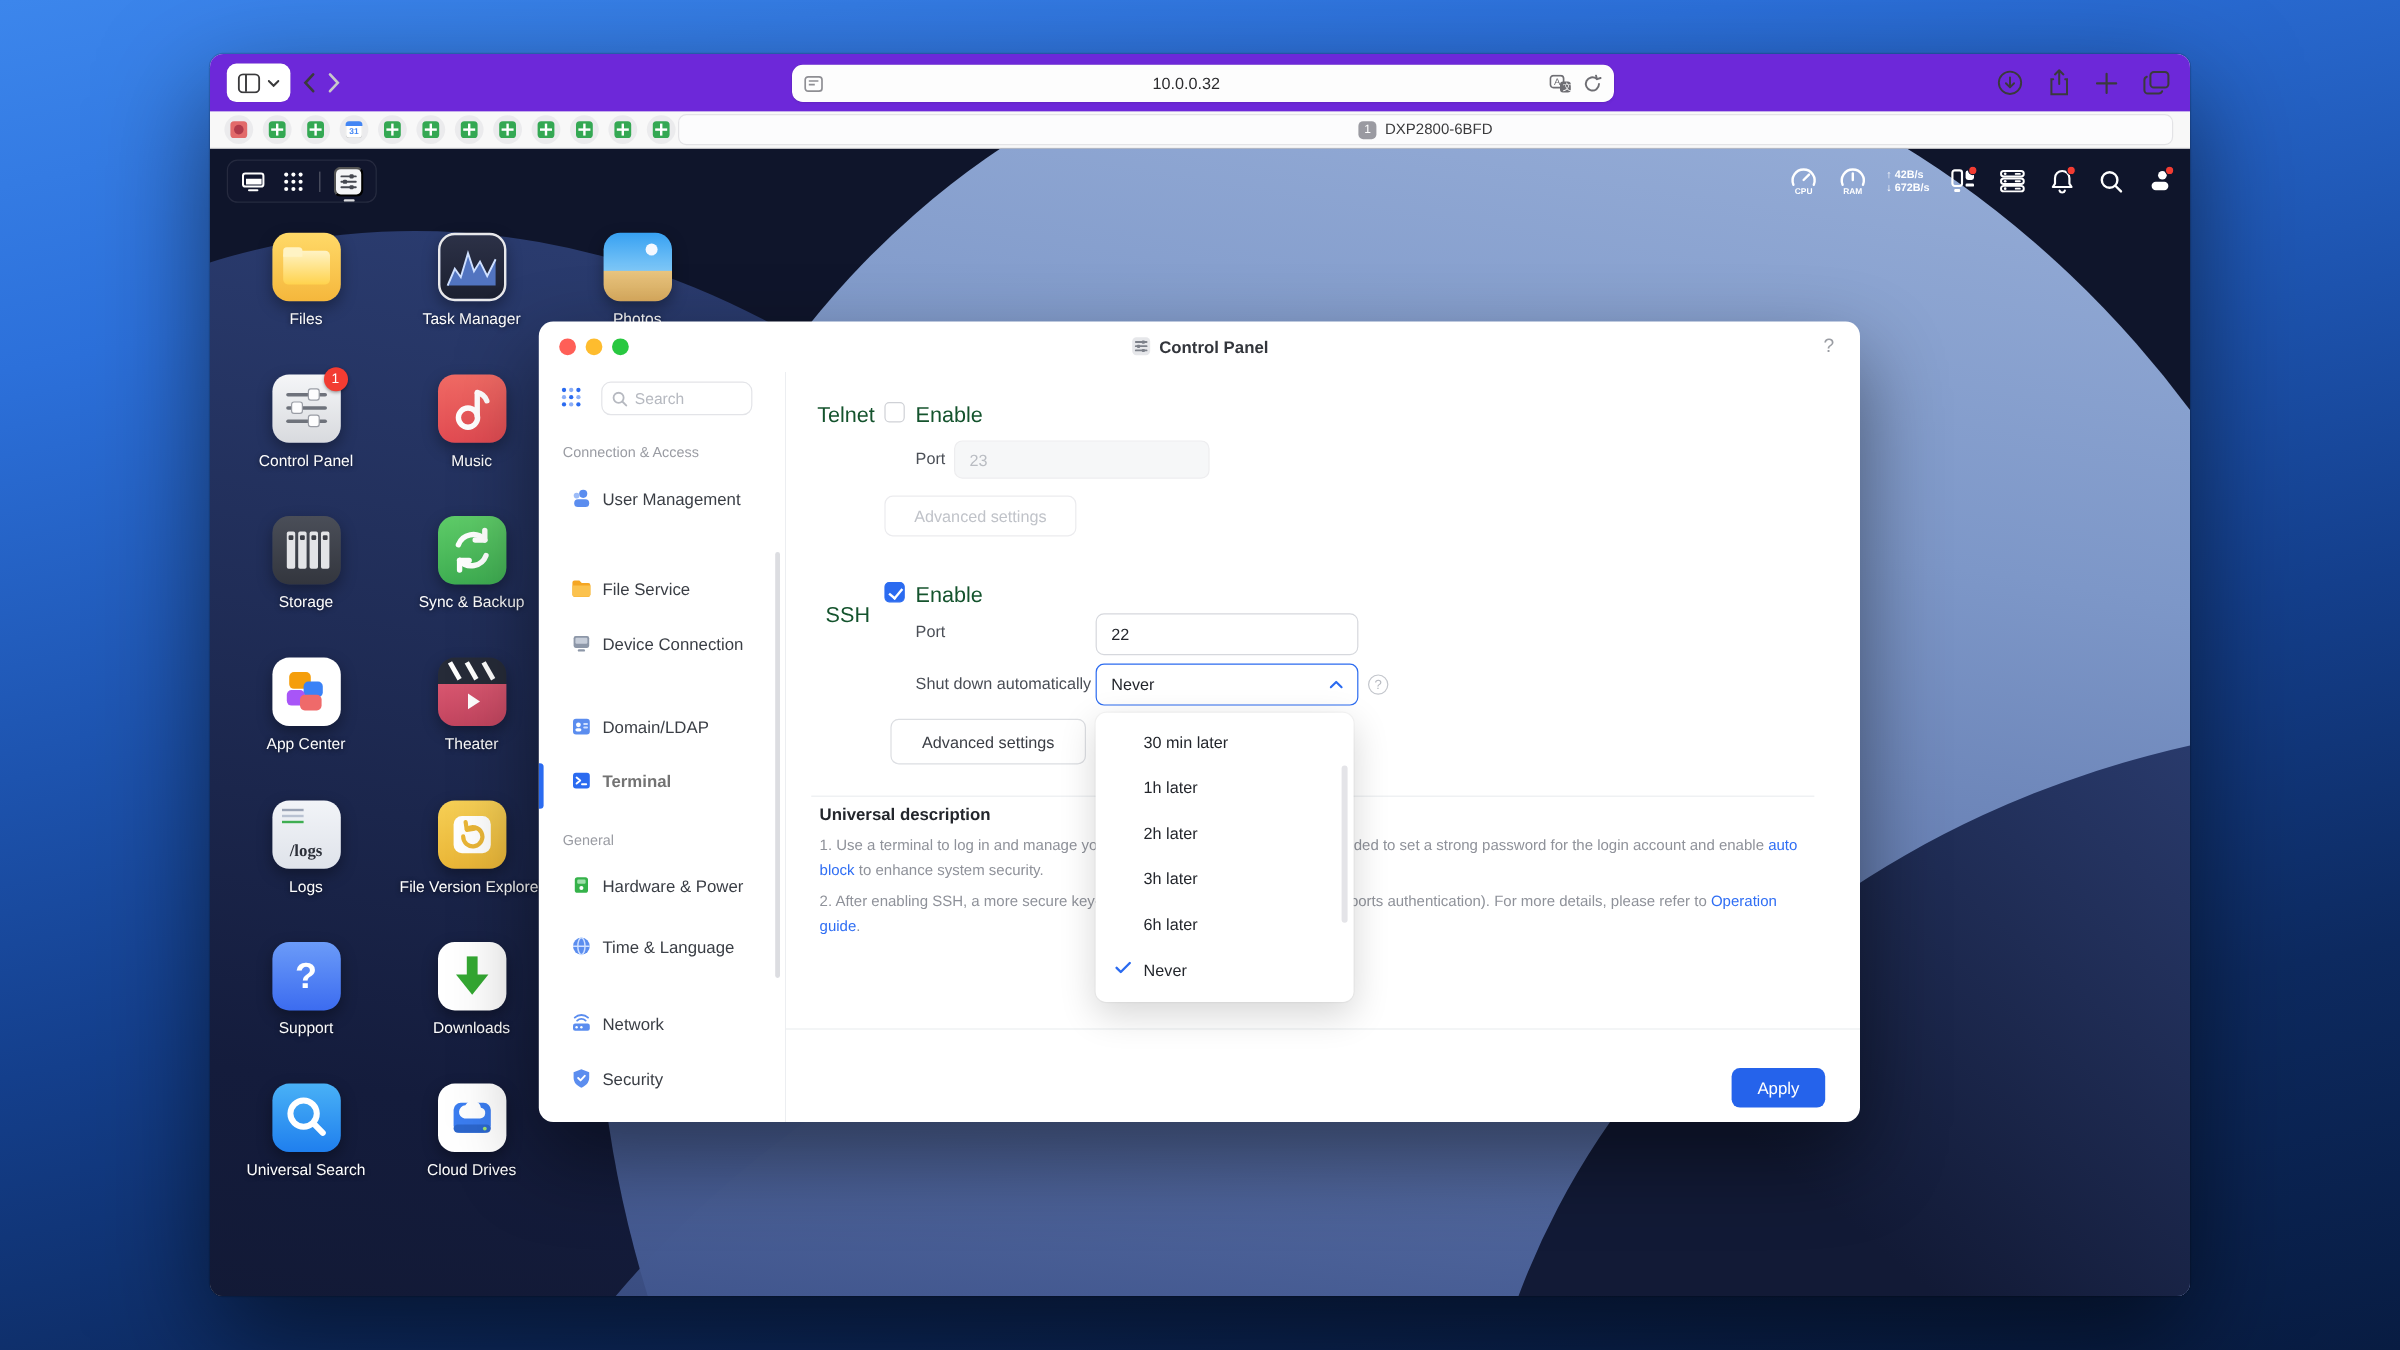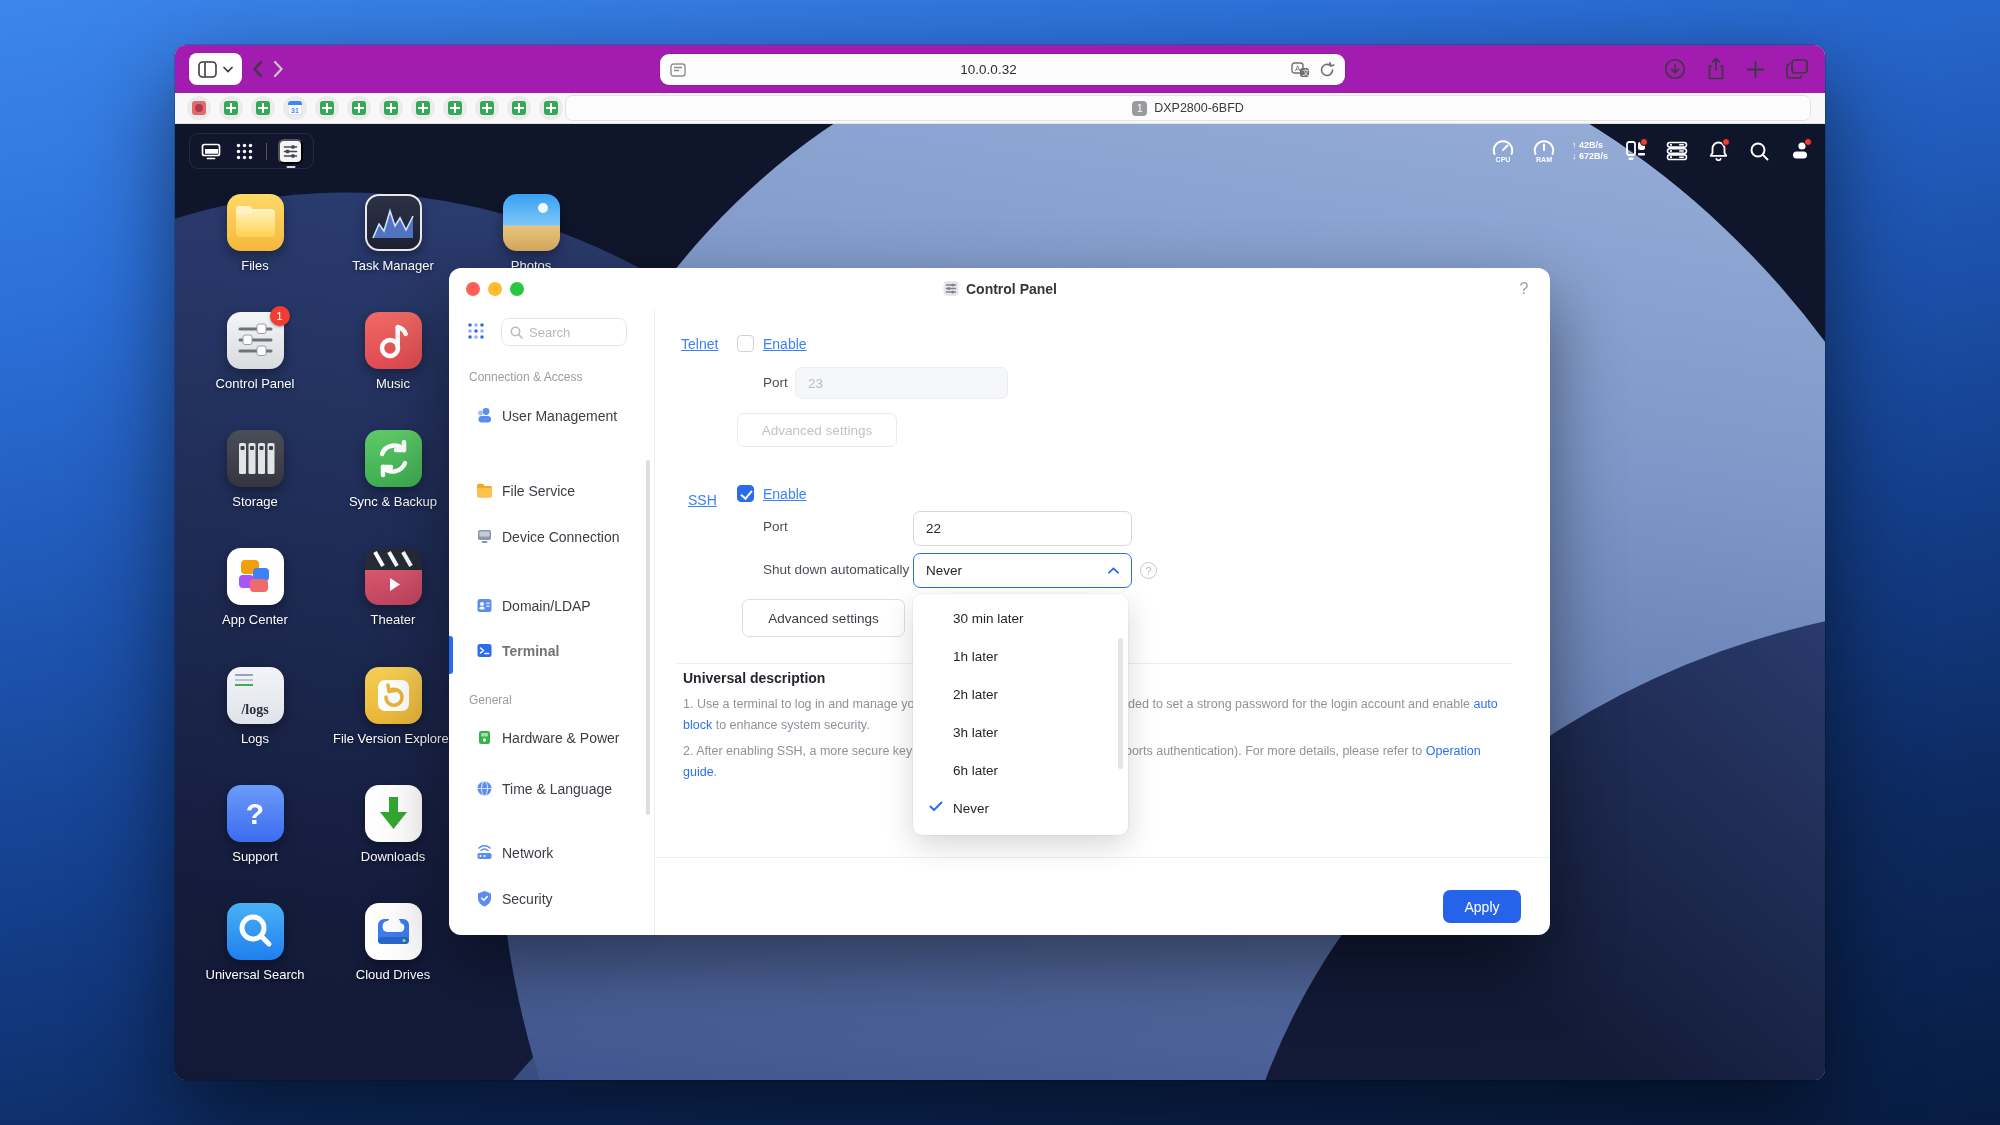--- a/index.html
+++ b/index.html
@@ -6,21 +6,21 @@
   html,body{width:2000px;height:1125px;overflow:hidden;}
   body{
     font-family:"Liberation Sans","DejaVu Sans",sans-serif;
     background:linear-gradient(168deg,#3c86ec 0%,#2c70da 20%,#1d53ae 42%,#143f8c 58%,#0d2a60 78%,#081c42 100%);
     position:relative;
   }
 
   
   .browser{position:absolute;left:175px;top:45px;width:1650px;height:1035px;border-radius:11px;
     overflow:hidden;background:#f7f7f8;box-shadow:0 35px 90px rgba(0,0,0,.55),0 0 0 1px rgba(0,0,0,.15);}
-  .chrome-top{position:relative;height:48px;background:#a21caf;}
+  .chrome-top{position:relative;height:48px;background:#6d28d9;}
   .tbtn{display:flex;align-items:center;justify-content:center;border:none;background:transparent;cursor:pointer;}
   .chrome-left{position:absolute;left:14px;top:8px;display:flex;align-items:center;gap:10px;}
   .pillbtn{background:#ffffff;border-radius:8px;height:32px;padding:0 9px;display:flex;align-items:center;gap:6px;box-shadow:0 0 0 .5px rgba(0,0,0,.06);}
   .urlfield{position:absolute;left:485px;top:9px;width:685px;height:31px;background:#fdfdfd;border-radius:9px;
     box-shadow:0 0 0 .5px rgba(0,0,0,.08),0 1px 2px rgba(0,0,0,.04);display:flex;align-items:center;}
   .urltext{flex:1;text-align:center;font-size:13.5px;color:#2c2c2e;}
   .chrome-right{position:absolute;right:16px;top:8px;display:flex;align-items:center;gap:20px;height:32px;}
   .chrome-bookmarks{position:relative;height:31px;background:#f8f8f8;border-bottom:1px solid #e2e2e4;}
   .fav-row{position:absolute;left:12px;top:3px;display:flex;gap:8px;}
   .fav{width:24px;height:24px;border-radius:50%;background:#ebebed;display:flex;align-items:center;justify-content:center;border:none;cursor:pointer;}
@@ -106,21 +106,21 @@
   .cp-search input::placeholder{color:#b6b9c0;}
   .sec-label{position:absolute;left:20px;font-size:12px;color:#9a9ca3;}
   .side-item{position:absolute;left:0;width:100%;display:flex;align-items:flex-start;cursor:pointer;background:transparent;border:none;text-align:left;}
   .side-item .sicon{position:absolute;left:26px;top:1px;width:19px;height:19px;}
   .side-item .stext{position:absolute;left:53px;top:0;width:126px;font-size:14px;line-height:23px;color:#3a3e45;}
   .side-item.active .stext{color:#737373;font-weight:bold;}
   .active-bar{position:absolute;left:0;top:326px;width:4px;height:38px;background:#2b6bf0;border-radius:0 3px 3px 0;}
   .side-scroll{position:absolute;left:197px;top:150px;width:4px;height:355px;border-radius:2px;background:#dcdde1;}
 
   .cp-content{position:absolute;left:206px;top:42px;width:895px;height:625px;}
-  .flabel{position:absolute;font-size:14px;color:#3b82f6;text-decoration:underline;}
+  .flabel{position:absolute;font-size:18px;color:#14532d;}
   .flabel2{position:absolute;font-size:13.5px;color:#4a4e56;}
   .checkbox{position:absolute;width:17px;height:17px;border-radius:4px;border:1.5px solid #cfd1d6;background:#fff;cursor:pointer;}
   .checkbox.checked{background:#2b6bf0;border-color:#2b6bf0;}
   .checkbox.checked::after{content:"";position:absolute;left:4.5px;top:1.5px;width:5px;height:9px;border:solid #fff;border-width:0 2px 2px 0;transform:rotate(40deg);}
   .tinput{position:absolute;border-radius:7px;font-size:13.5px;padding:0 12px;outline:none;}
   .tinput.disabled{background:#f6f7f8;border:1px solid #ededef;color:#b9bcc2;}
   .tinput.normal{background:#fff;border:1px solid #d6d8dd;color:#23262c;}
   .advbtn{position:absolute;border-radius:7px;background:#fff;font-size:13.5px;display:flex;align-items:center;justify-content:center;cursor:pointer;}
   .advbtn.disabled{border:1px solid #ebebee;color:#c0c3c9;}
   .advbtn.normal{border:1px solid #dcdee2;color:#3b3e45;}
@@ -672,21 +672,21 @@
         <span class="flabel" style="left:26px;top:26px">Telnet</span>
         <span class="checkbox" style="left:82px;top:25px"></span>
         <span class="flabel" style="left:108px;top:26px">Enable</span>
 
         <span class="flabel2" style="left:108px;top:65px">Port</span>
         <input class="tinput disabled" style="left: 140px; top: 57px; width: 213px; height: 32px;" readonly="" value="23">
         <button class="advbtn disabled" style="left:82px;top:103px;width:160px;height:34px">
             <span>Advanced settings</span>
           </button>
 
-        <span class="flabel" style="left:33px;top:182px">SSH</span>
+        <span class="flabel" style="left:33px;top:192px">SSH</span>
         <span class="checkbox checked" style="left:82px;top:175px"></span>
         <span class="flabel" style="left:108px;top:176px">Enable</span>
 
         <span class="flabel2" style="left:108px;top:209px">Port</span>
         <input class="tinput normal" style="left: 258px; top: 201px; width: 219px; height: 35px;" value="22">
 
         <span class="flabel2" style="left:108px;top:252px">Shut down automatically</span>
         <div class="selectbox">
           <span>Never</span>
           <svg width="11" height="7" viewBox="0 0 11 7">

